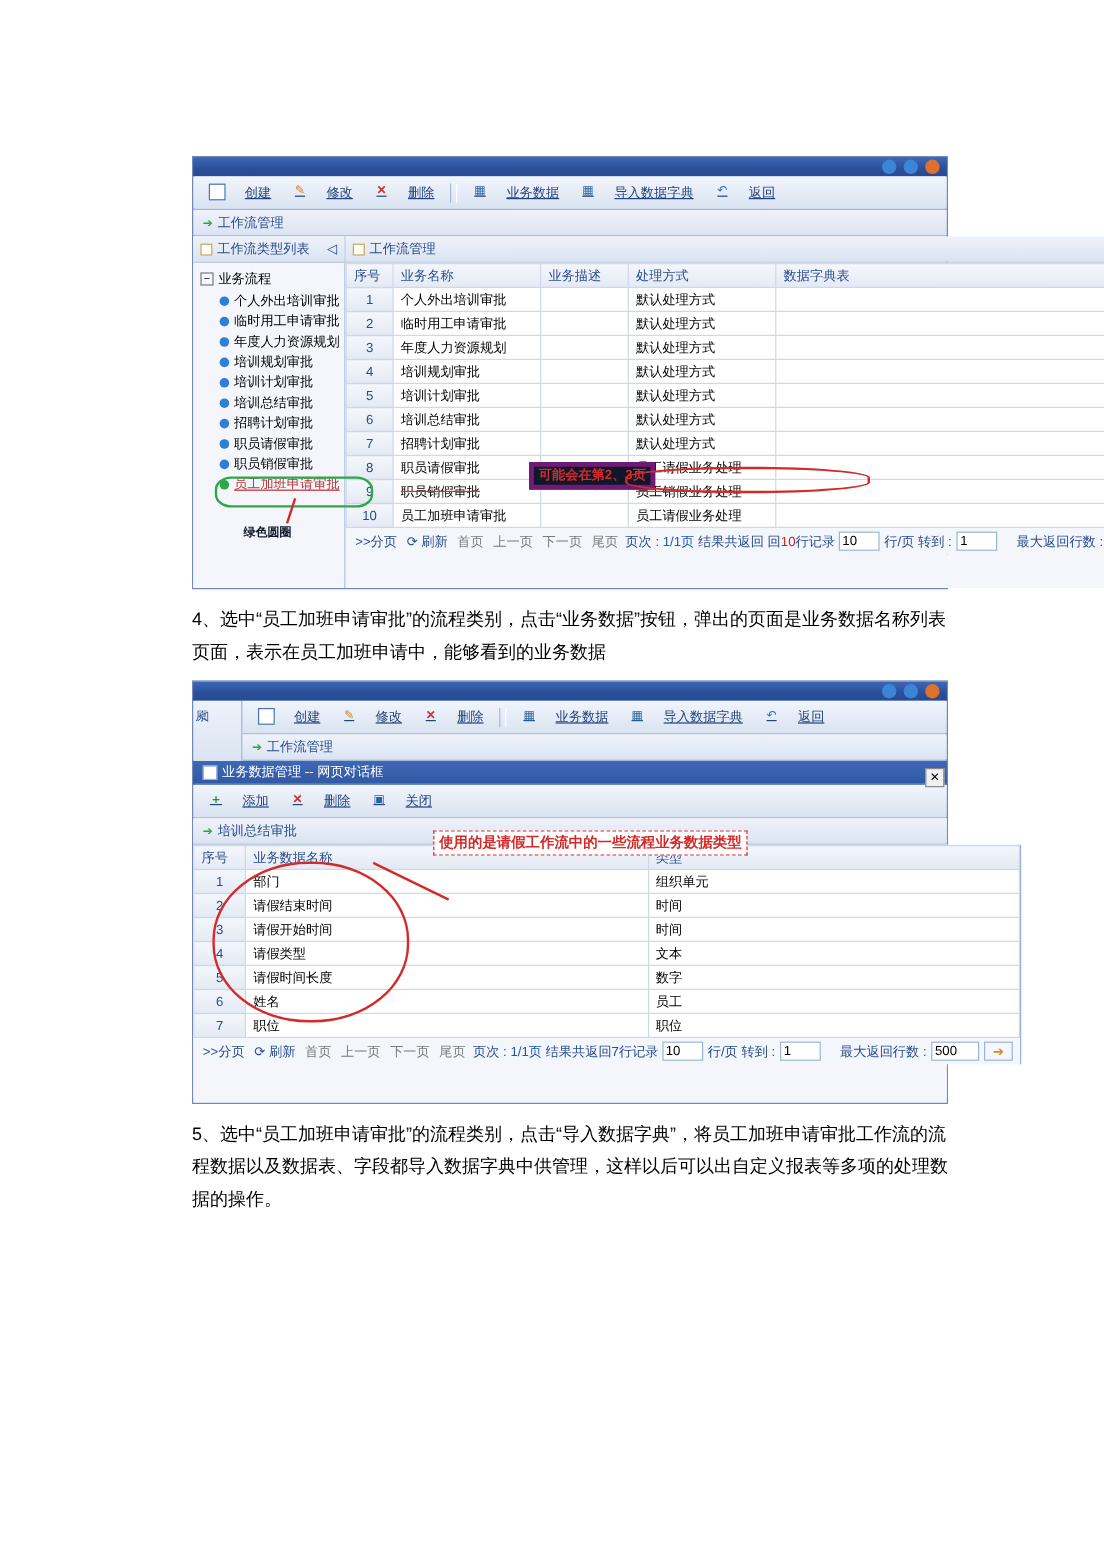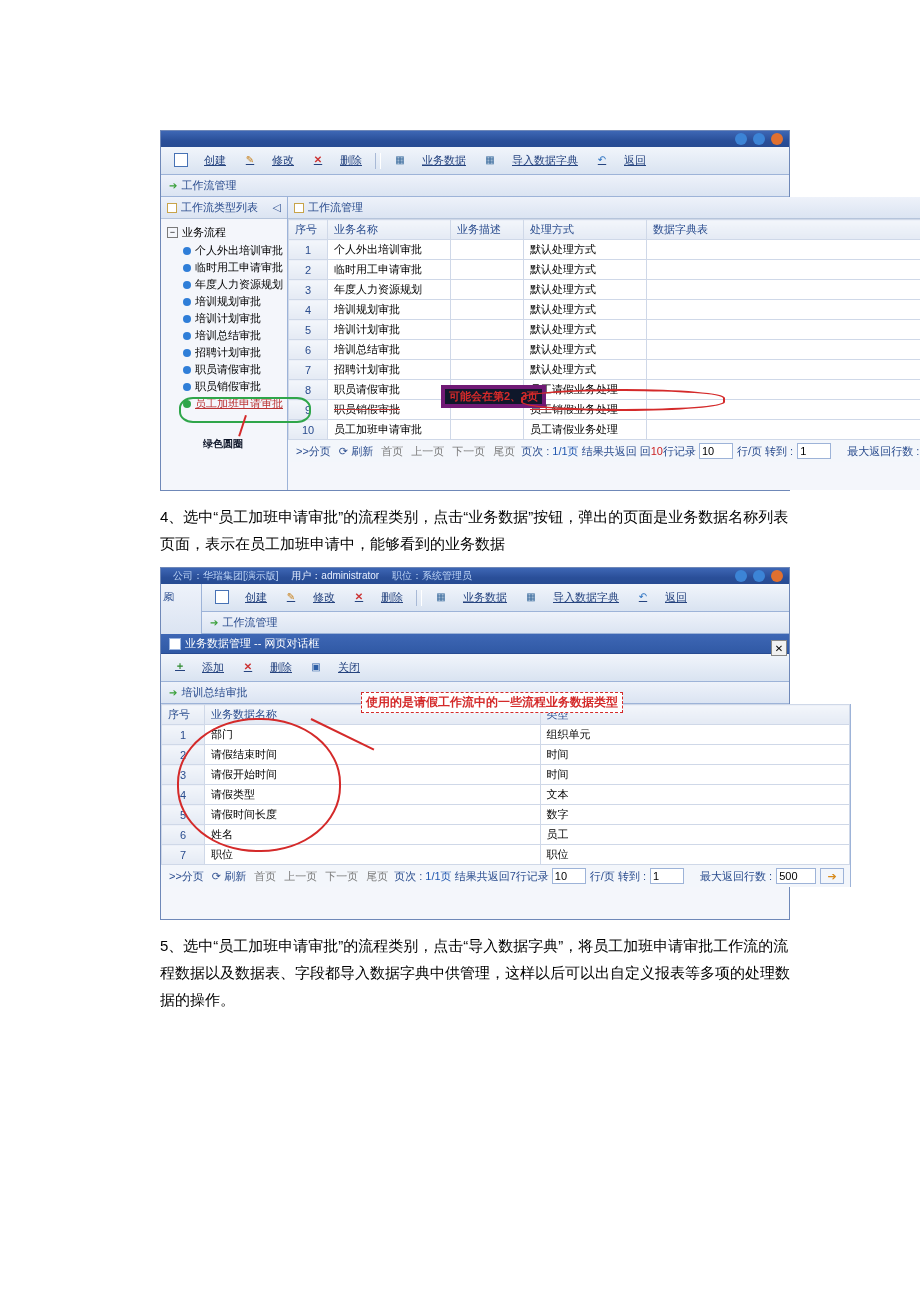--- a/index.html
+++ b/index.html
@@ -484,25 +484,20 @@
     <div class="green-oval1"></div>
     <div class="red-oval1"></div>
     <div class="arrow1"></div>
     <div class="label-green">绿色圆圈</div>
   </div>
 
   <p class="para">4、选中“员工加班申请审批”的流程类别，点击“业务数据”按钮，弹出的页面是业务数据名称列表页面，表示在员工加班申请中，能够看到的业务数据</p>
 
   <div class="app ss2">
     <div class="titlebar">
-      <span class="left">
-        <span>公司：华瑞集团[演示版]</span>
-        <span class="user">用户：administrator</span>
-        <span>职位：系统管理员</span>
-      </span>
       <span class="winbtn min"></span>
       <span class="winbtn help"></span>
       <span class="winbtn close"></span>
     </div>
     <div style="display:flex">
       <div style="width:40px;background:linear-gradient(#eef2fa,#dbe4f2);border-right:1px solid #9db3d8;position:relative">
         <div style="position:absolute;left:4px;top:6px;color:#2a4c8e">◁</div>
         <div style="position:absolute;left:2px;bottom:30px;font-size:10px;color:#2a4c8e">原</div>
       </div>
       <div style="flex:1">

